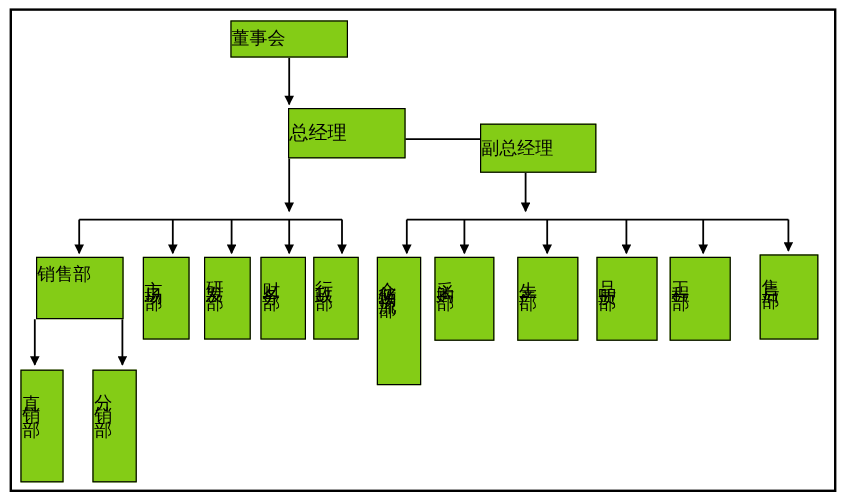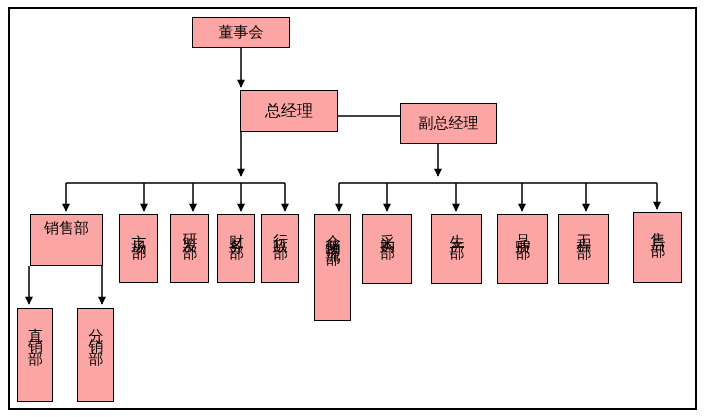--- a/index.html
+++ b/index.html
@@ -23,23 +23,23 @@
   .wires {
     position: absolute;
     left: 0; top: 0;
     width: 704px; height: 417px;
     pointer-events: none;
   }
   .node {
     position: absolute;
     box-sizing: border-box;
     border: 1.5px solid #000;
-    background: #fca5a5;
+    background: #84cc16;
     display: flex;
-    justify-content: center;
+    justify-content: flex-start;
     font-size: 15px;
     line-height: 1;
     white-space: nowrap;
   }
   .node.h { align-items: center; }
   .node.h.top-align { align-items: flex-start; padding-top: 6px; }
   .node.v { align-items: flex-start; padding-top: 7px; }
   .vtext {
     writing-mode: vertical-rl;
     text-orientation: upright;

